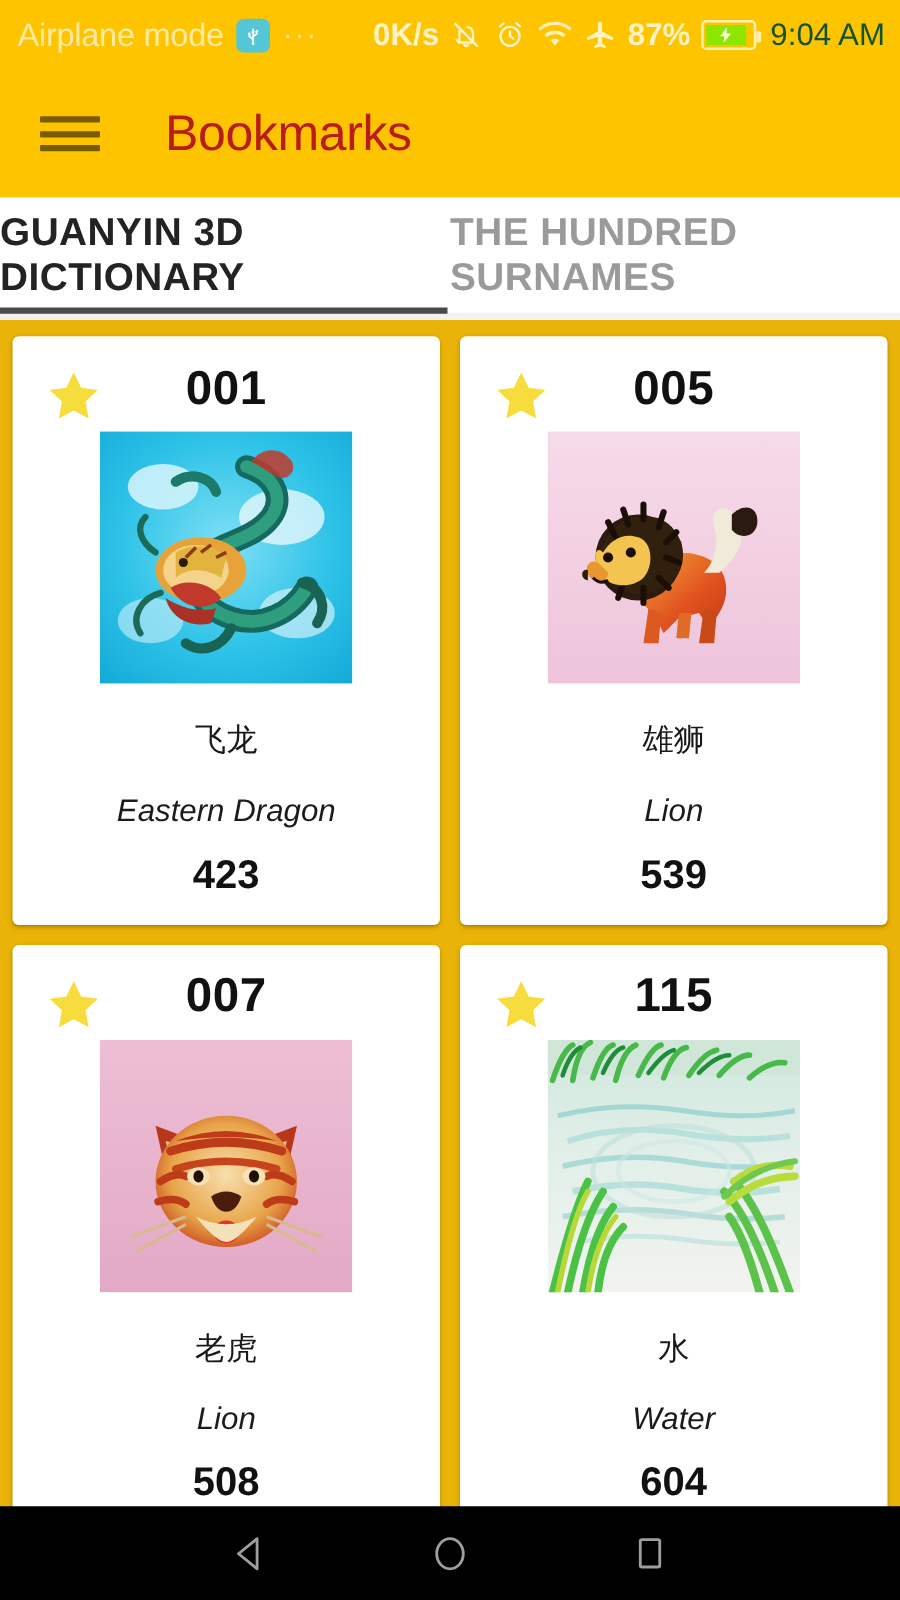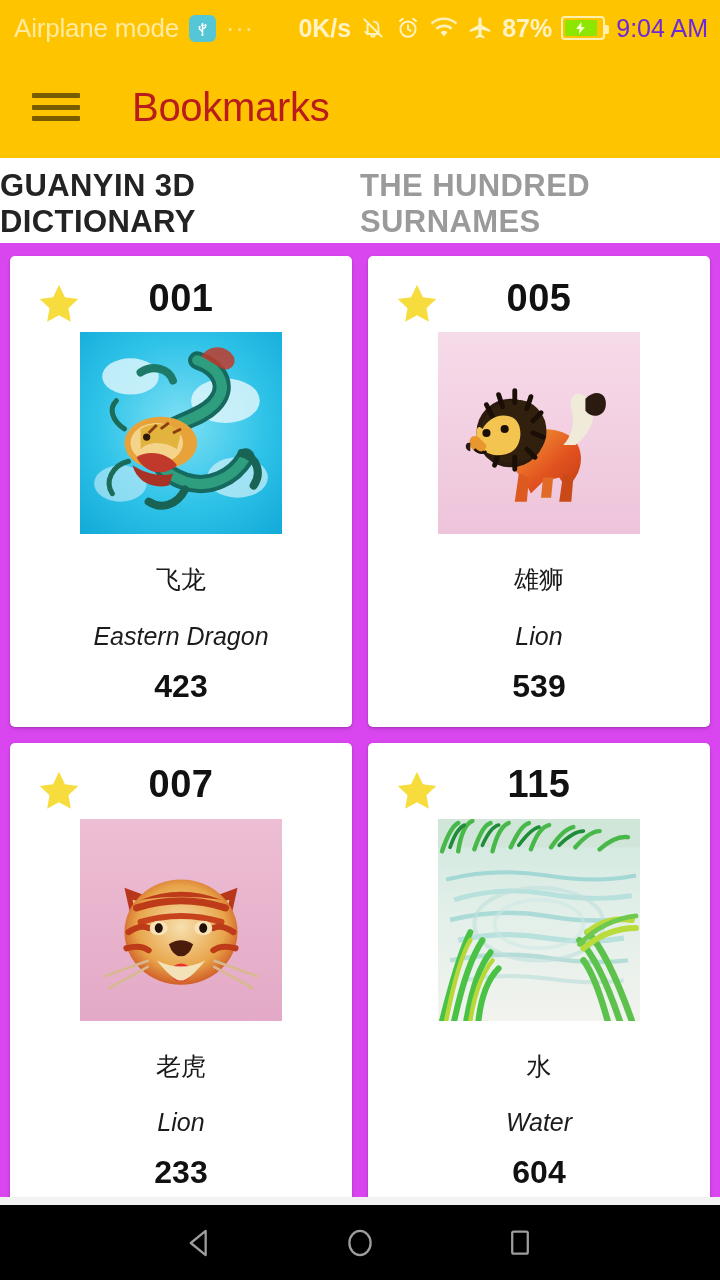--- a/index.html
+++ b/index.html
@@ -46,21 +46,21 @@
     display:flex; align-items:center; padding:2px;
   }
   .battery::after {
     content:""; position:absolute; right:-6px; top:7px;
     width:4px; height:9px; background:#fff0b0; border-radius:0 2px 2px 0;
   }
   .battery .fill {
     width: 87%; height: 100%; background:#8ce600; border-radius:1px;
     display:flex; align-items:center; justify-content:center;
   }
-  .clock { font-size: 25px; color:#6d28d9; margin-left:2px; white-space:nowrap;}
+  .clock { font-size: 25px; color:#14532d; margin-left:2px; white-space:nowrap;}
 
   
   .appbar {
     position: absolute; top: 56px; left: 0;
     width: 720px; height: 102px;
     background: #FFC400;
     display: flex; align-items: center;
     padding-left: 30px;
   }
   .hamburger { width: 52px; height: 36px; display:flex; flex-direction:column; justify-content:space-between; padding: 4px 2px; cursor:pointer;}
@@ -86,23 +86,23 @@
     position: relative;
   }
   .tab.active { color: #232323; }
   .tab-indicator {
     position:absolute; top: 246px; left: 0;
     width: 358px; height: 5px; background:#4a4a4a;
   }
 
   
   .content {
-    position: absolute; top: 243px; left: 0;
+    position: absolute; top: 256px; left: 0;
     width: 720px; height: 954px;
-    background: #d946ef;
+    background: #eab308;
     overflow: hidden;
     padding: 13px 10px 0 10px;
   }
   .grid { display: flex; flex-wrap: wrap; gap: 16px; }
   .card {
     width: 342px;
     background: #ffffff;
     border-radius: 5px;
     box-shadow: 0 1px 2px rgba(0,0,0,0.18), 0 2px 5px rgba(0,0,0,0.10);
     padding: 14px 0 22px 0;
@@ -378,21 +378,21 @@
             <ellipse cx="39" cy="54" rx="2" ry="2.4" fill="#201007"></ellipse>
             <ellipse cx="61" cy="54" rx="2" ry="2.4" fill="#201007"></ellipse>
             <path d="M44 62 q6 -4 12 0 q-2 6 -6 6 q-4 0 -6 -6z" fill="#4a1c0c"></path>
             <ellipse cx="50" cy="76" rx="5" ry="4.5" fill="#e8312f"></ellipse>
             <path d="M38 70 q12 6 24 0 q-8 10 -12 10 q-4 0 -12 -10z" fill="#f3e1b8"></path>
             <path d="M34 70 L12 78 M34 73 L14 84 M66 70 L88 78 M66 73 L86 84" stroke="#d8b98f" stroke-width="1.3" fill="none"></path>
           </svg>
         </div>
         <div class="cn-name">老虎</div>
         <div class="en-name">Lion</div>
-        <div class="card-num">233</div>
+        <div class="card-num">508</div>
       </div>
 
       <div class="card">
         <div class="card-head">
           <div class="star">
             <svg viewBox="0 0 24 24" width="48" height="48" fill="#F7DC3E">
               <path d="M12 2.4l2.95 6.22 6.65.92-4.86 4.6 1.2 6.75L12 17.66 6.06 20.89l1.2-6.75-4.86-4.6 6.65-.92z"></path>
             </svg>
           </div>
           <div class="card-index">115</div>

